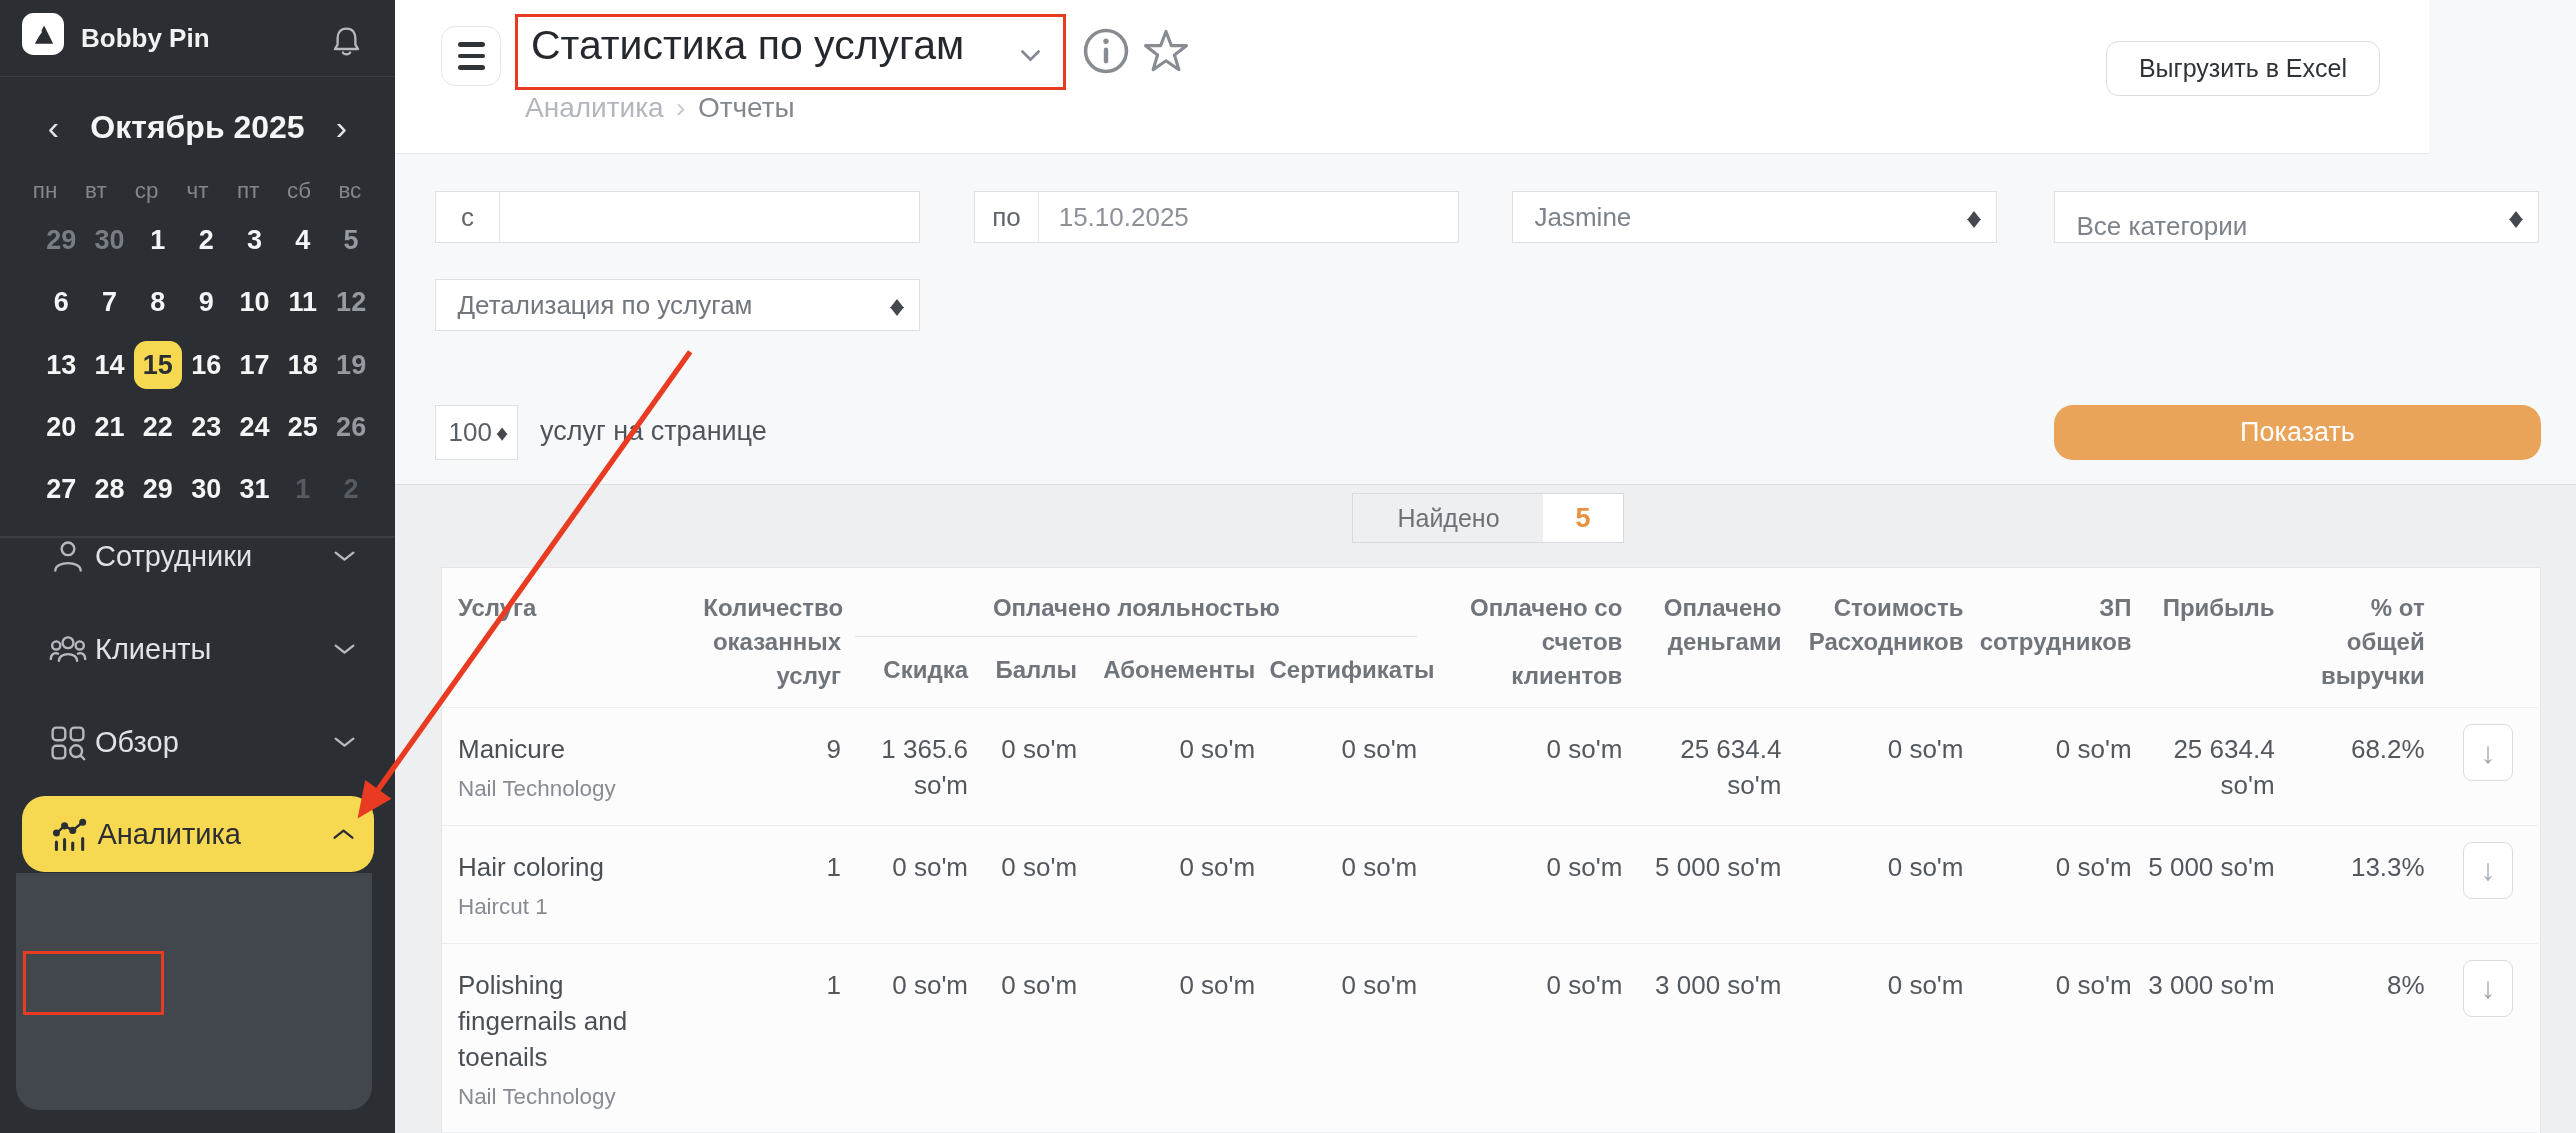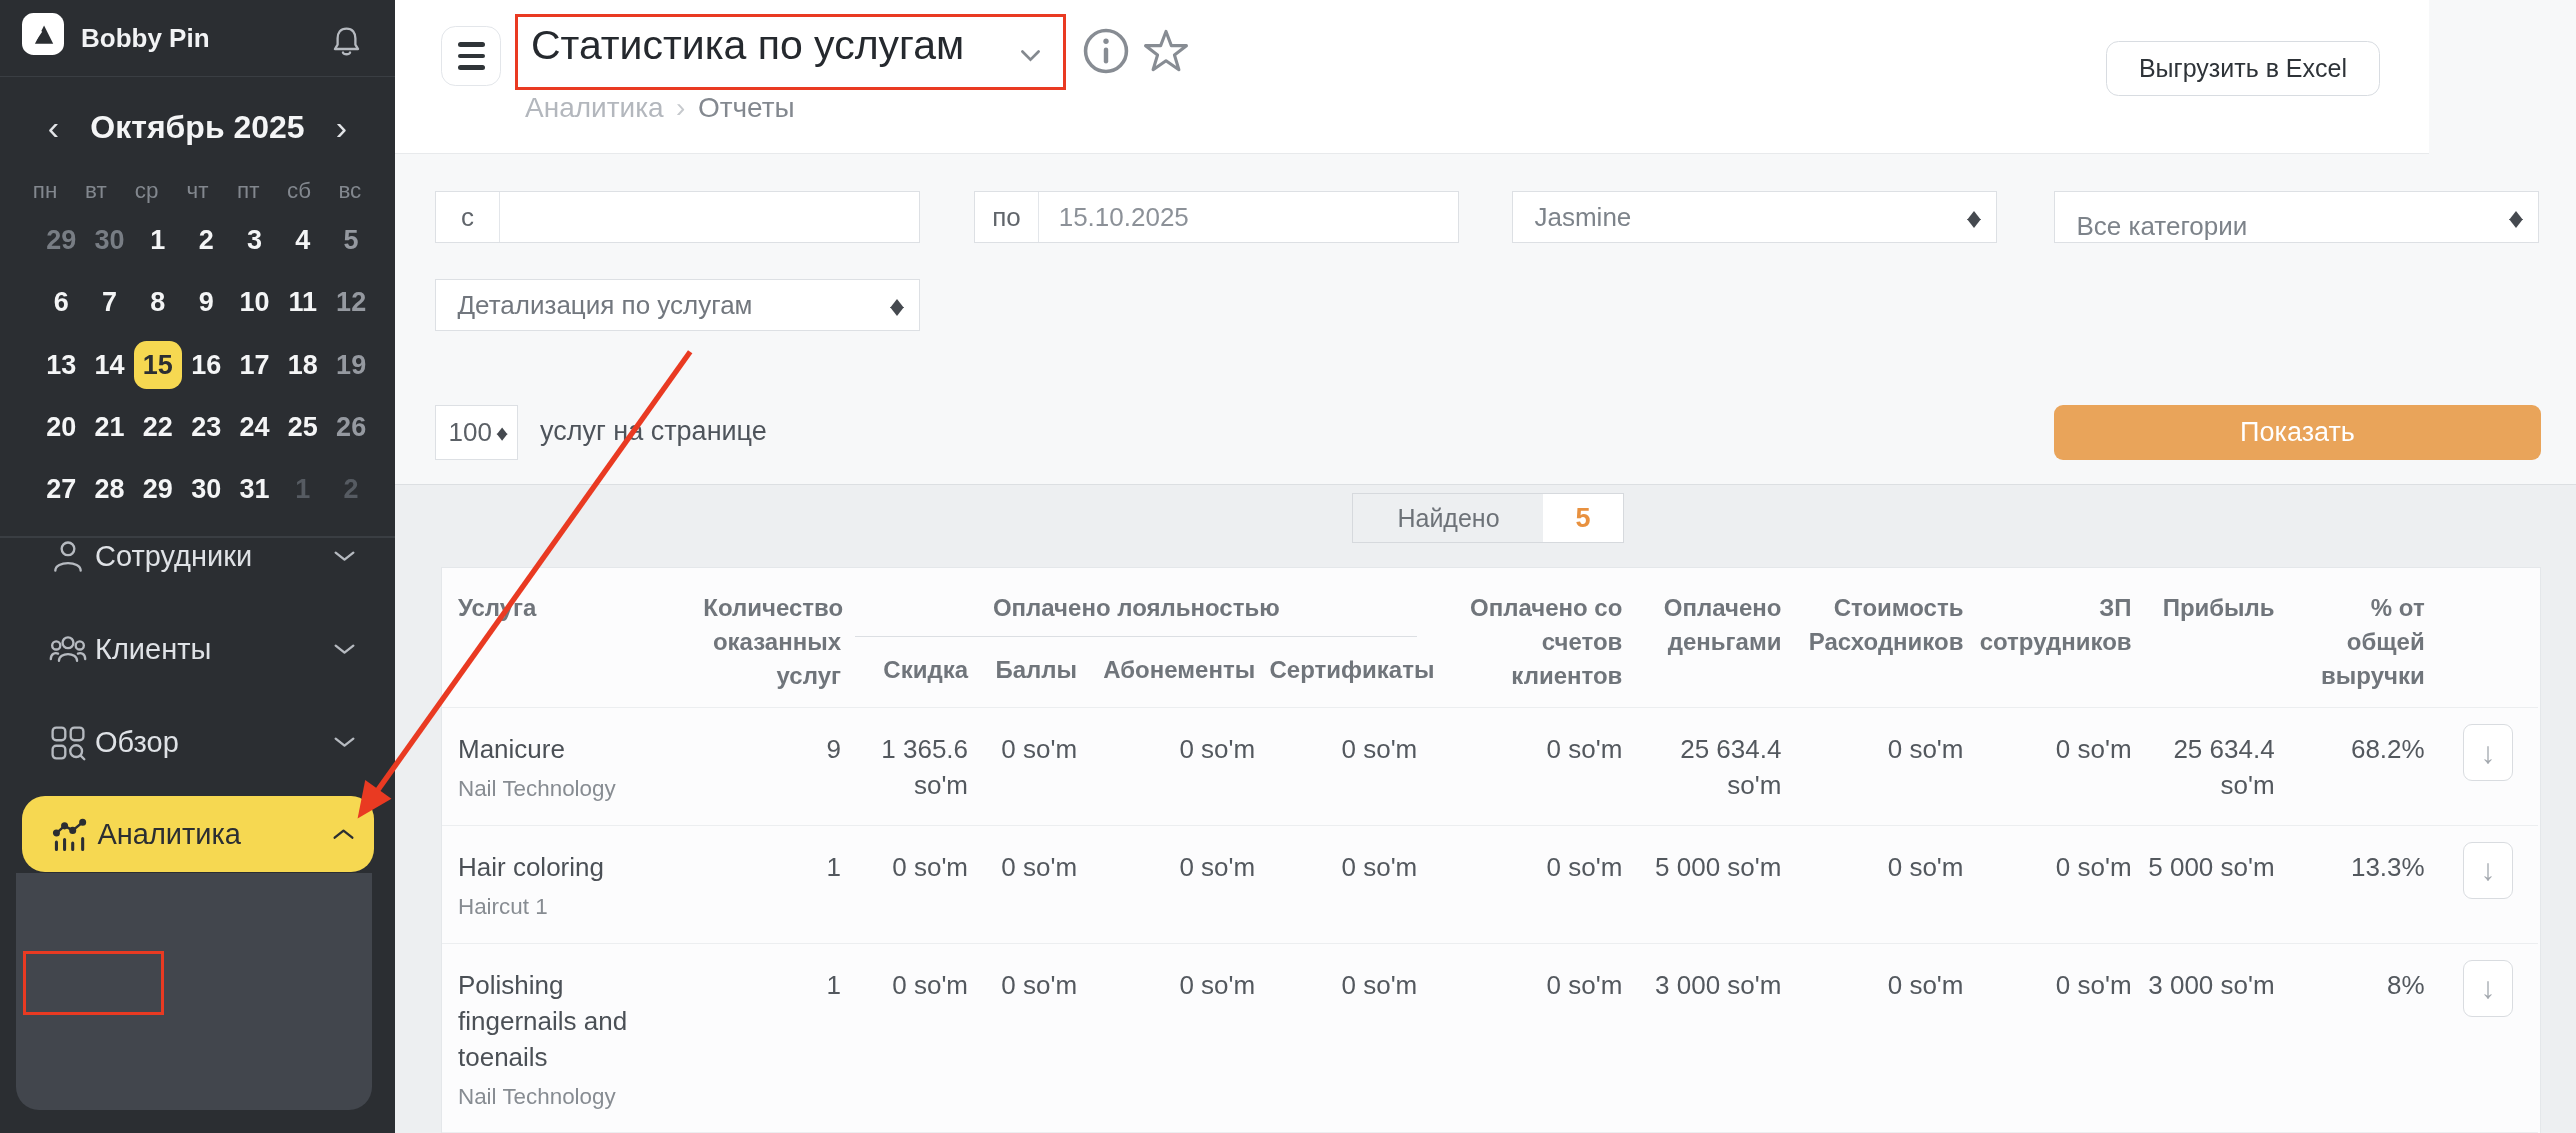--- a/index.html
+++ b/index.html
@@ -63,21 +63,21 @@
   .finput.from { background:#e8eefb; font-weight:700; color:#2c3036; }
   .finput.to { background:#fff; color:#8c9198; }
   .fselect { position:absolute; height:52px; width:485px; background:#fff; border:1.8px solid #dde0e4; font-size:26px; color:#7d838a; display:flex; align-items:center; padding:0 21.5px; cursor:pointer; }
   .fs1 { left:1117px; top:191px; } .fs2 { left:1659px; top:191px;align-items:flex-end; } .fs3 { left:40px; top:279px; color:#72777e; }
   .spin { position:absolute; right:14.3px; top:50%; margin-top:-13.4px; width:15px; height:27px; }
   .spin::before { content:""; position:absolute; left:0; top:0; border:7.2px solid transparent; border-bottom:9.8px solid #45494f; }
   .spin::after  { content:""; position:absolute; left:0; top:15px; border:7.2px solid transparent; border-top:9.8px solid #45494f; }
   .perpage { position:absolute; left:40px; top:405px; width:83px; height:55px; background:#fff; border:1.8px solid #dde0e4; font-size:26px; color:#5b6066; display:flex; align-items:center; padding-left:12.5px; cursor:pointer; }
   .perpage .spin { right:7.2px; transform:scale(.78); }
   .perpage-label { position:absolute; left:145px; top:416px; font-size:27px; color:#4e545b; }
-  .show-btn { position:absolute; left:1659px; top:405px; width:487px; height:55px; background:#e9a45a; border:none; border-radius:9px; font-size:27px; font-weight:500; color:#fff; font-family:inherit; cursor:pointer; }
+  .show-btn { position:absolute; left:1659px; top:405px; width:487px; height:55px; background:#e9a45a; border:none; border-radius:19px; font-size:27px; font-weight:500; color:#fff; font-family:inherit; cursor:pointer; }
 
   
   .band { position:absolute; left:0; top:484px; width:2181px; height:649px; background:#edeff1; border-top:1.8px solid #dcdfe2; }
   .tab { position:absolute; top:493px; height:50px; display:flex; align-items:center; justify-content:center; cursor:pointer; }
   .tab-found { left:957px; width:193px; border:1.8px solid #d6d9dd; font-size:25px; color:#6d7278; }
   .tab-count { left:1148px; width:81px; border:1.8px solid #d6d9dd; border-left:none; background:#fff; font-size:27px; font-weight:700; color:#e8913f; }
 
   
   .table-card { position:absolute; left:46px; top:567px; width:2100px; height:567px; background:#fcfcfd; border:1.8px solid #e4e7ea; overflow:hidden; }
   table { border-collapse:collapse; table-layout:fixed; width:2096px; }

